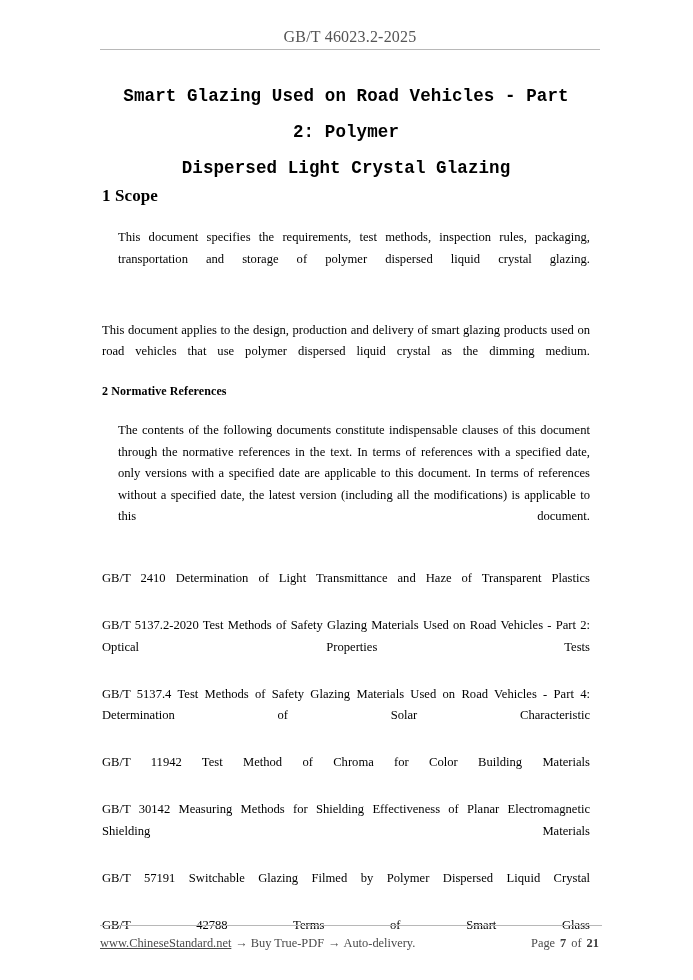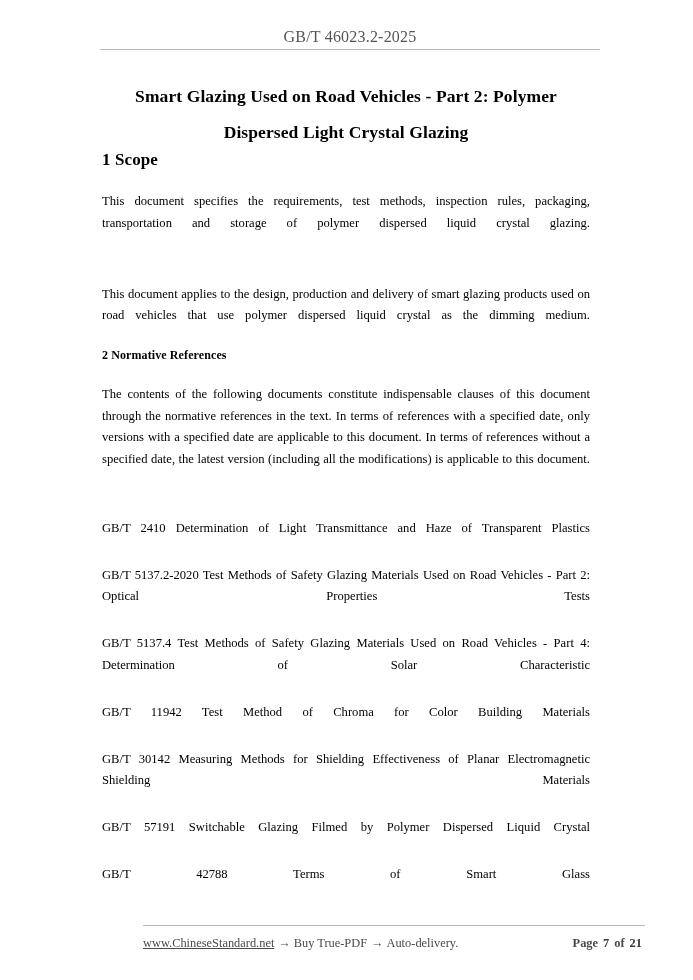--- a/index.html
+++ b/index.html
@@ -52,67 +52,67 @@
   }
 
   .doc-title {
     text-align: center;
     font-weight: bold;
     font-size: 17.5px;
     line-height: 36px;
     letter-spacing: .1px;
     margin: 0 0 0 0;
     padding: 0 8px;
+    font-family: Liberation Mono, monospace;
   }
 
   h2.section-heading {
     font-weight: bold;
     margin: 0;
     padding: 0;
     letter-spacing: .1px;
   }
   .h-scope      { font-size: 17px; margin-top: 29px; }
   .h-normative  { font-size: 12px; margin-top: 33px; }
 
   p.body-text {
     font-size: 12.6px;
     line-height: 21.5px;
     text-align: justify;
     text-justify: inter-word;
     margin: 0;
     padding: 0;
   }
-  p.body-text.first-after-heading { margin-top: 21px; }
+  p.body-text.first-after-heading { margin-top: 21px; margin-left: 16px; }
   p.body-text + p.body-text { margin-top: 28px; }
 
   .ref-list { margin: 0; padding: 0; }
   p.ref-item {
     font-size: 12.6px;
     line-height: 21.5px;
     text-align: justify;
     text-justify: inter-word;
     margin: 0;
     padding: 0;
   }
-  p.ref-item.first-ref { margin-top: 26px; }
+  p.ref-item.first-ref { margin-top: 19px; }
   p.ref-item + p.ref-item { margin-top: 4px; }
   
   p.body-text:after, p.ref-item:after {
     content: "";
     display: inline-block;
     width: 100%;
   }
 
   
   .page-footer {
     position: absolute;
     left: 100px;
     bottom: 28px;
     width: 502px;
-    margin-left: 43px;
   }
   .footer-rule {
     border-top: 1px solid #b8b8b8;
     height: 0;
     font-size: 0;
     line-height: 0;
     margin-bottom: 9px;
   }
   .footer-row {
     display: flex;
@@ -131,21 +131,21 @@
     display: inline-block;
     margin: 0 3px 0 4px;
     font-size: 12.4px;
   }
   .footer-right { white-space: nowrap; }
   .footer-right .pg-num {
     font-weight: bold;
     color: #3a3a3a;
     margin: 0 3px;
   }
-  .footer-right .pg-word { margin: 0 2px; font-weight: bold; }
+  .footer-right .pg-word { margin: 0 2px; }
 </style>
 </head>
 <body>
 
 <div class="page">
 
   <div class="page-header">
     <div class="page-header-text">GB/T 46023.2-2025</div>
     <div class="header-rule"></div>
   </div>

